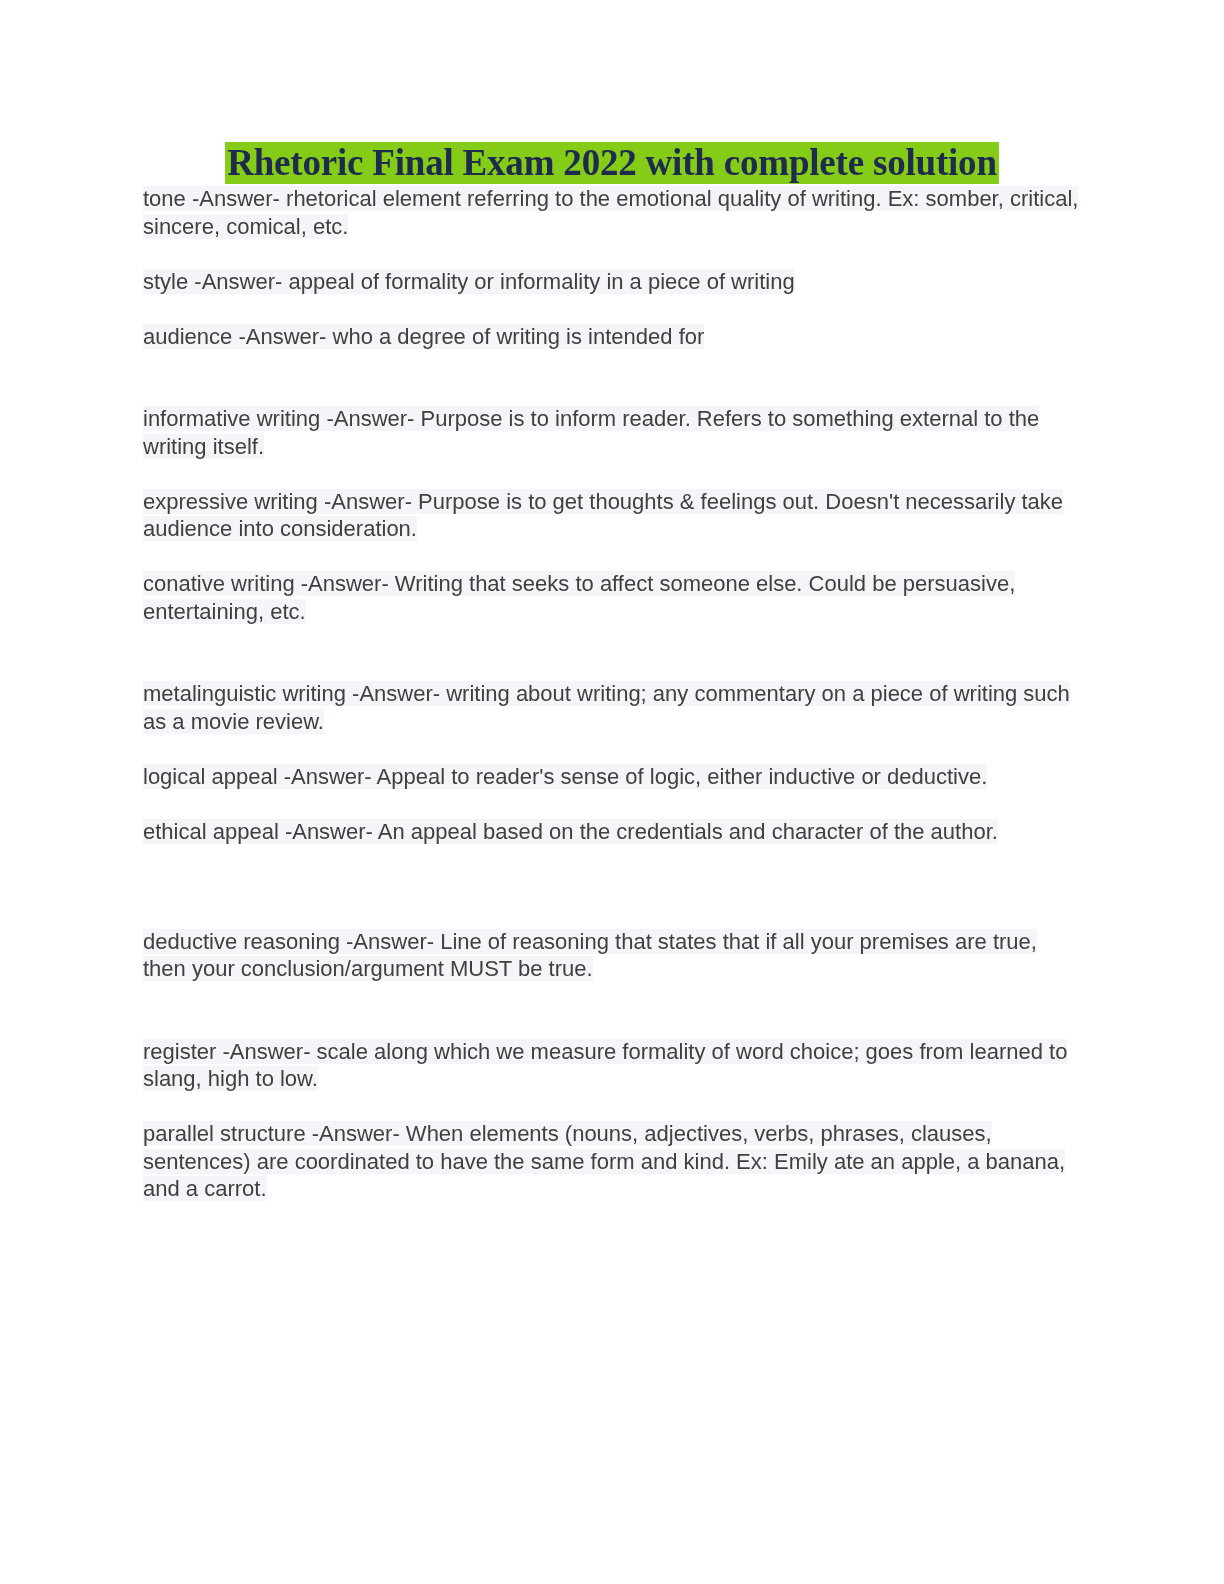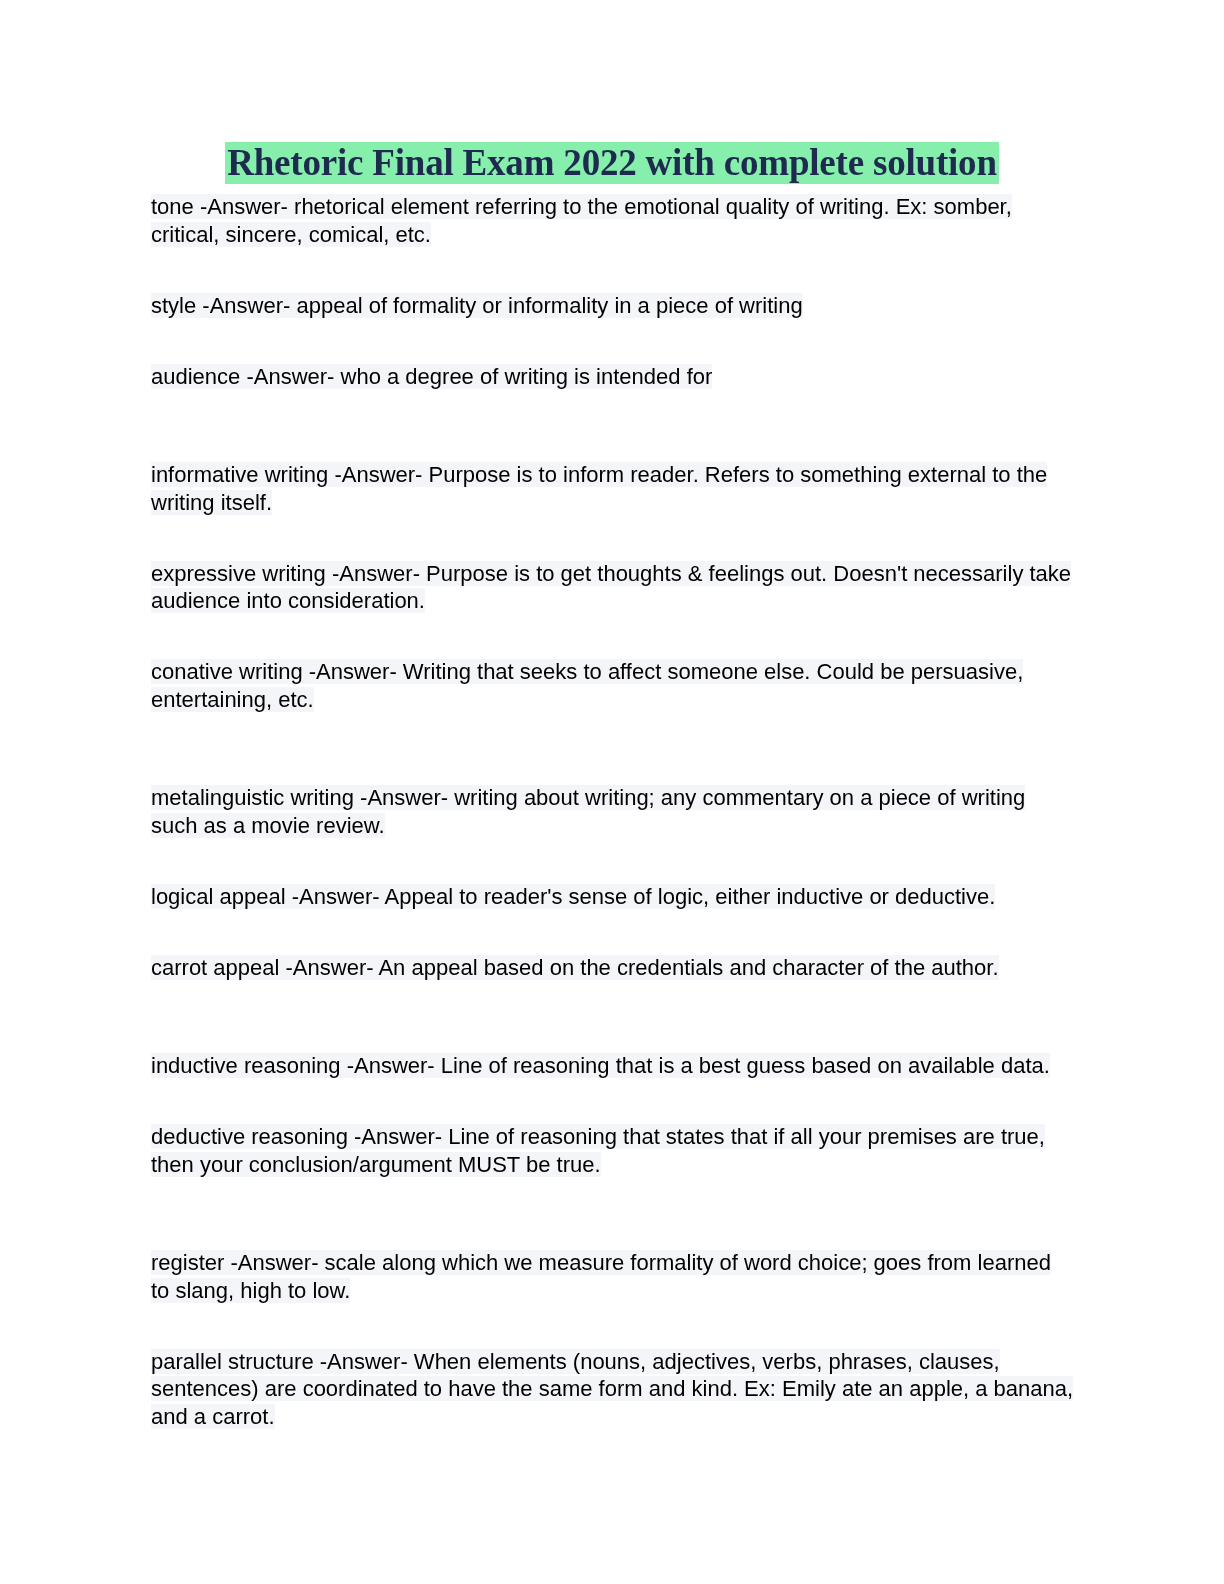--- a/index.html
+++ b/index.html
@@ -1,36 +1,36 @@
 <!DOCTYPE html>
 <html><head>
   <meta charset="utf-8">
   <style>
     html, body { margin: 0; padding: 0; background: #ffffff; }
     body { width: 1224px; height: 1584px; position: relative; overflow: hidden; }
     .page { position: absolute; left: 0; top: 0; width: 1224px; height: 1584px; background: #ffffff; }
     .title-wrap { position: absolute; top: 142px; left: 0; width: 1224px; text-align: center; }
     .title {
       display: inline-block;
-      background: #86efac;
+      background: #84cc16;
       color: #1f2a4f;
       font-family: "Liberation Serif", "DejaVu Serif", serif;
       font-weight: bold;
       font-size: 37px;
       line-height: 42px;
       padding: 0 2px;
       letter-spacing: -0.2px;
     }
     .entries { position: absolute; left: 143px; top: 185px; width: 940px; }
     .entry {
       font-family: "Liberation Sans", "DejaVu Sans", sans-serif;
       font-size: 22px;
       line-height: 27.5px;
-      color: #000000;
-      margin: 8px;
+      color: #404040;
+      margin: 0;
     }
     .entry .line {
       display: inline;
       background: #f4f5f8;
       box-decoration-break: clone;
       -webkit-box-decoration-break: clone;
     }
     .gap { height: 27.5px; }
   </style>
 </head>
@@ -53,24 +53,23 @@
     <div class="gap"></div>
     <p class="entry"><span class="line">expressive writing -Answer- Purpose is to get thoughts &amp; feelings out. Doesn't necessarily take audience into consideration.</span></p>
     <div class="gap"></div>
     <p class="entry"><span class="line">conative writing -Answer- Writing that seeks to affect someone else. Could be persuasive, entertaining, etc.</span></p>
     <div class="gap"></div>
     <div class="gap"></div>
     <p class="entry"><span class="line">metalinguistic writing -Answer- writing about writing; any commentary on a piece of writing such as a movie review.</span></p>
     <div class="gap"></div>
     <p class="entry"><span class="line">logical appeal -Answer- Appeal to reader's sense of logic, either inductive or deductive.</span></p>
     <div class="gap"></div>
-    <p class="entry"><span class="line">carrot appeal -Answer- An appeal based on the credentials and character of the author.</span></p>
+    <p class="entry"><span class="line">ethical appeal -Answer- An appeal based on the credentials and character of the author.</span></p>
     <div class="gap"></div>
     <div class="gap"></div>
-    <p class="entry"><span class="line">inductive reasoning -Answer- Line of reasoning that is a best guess based on available data.</span></p>
     <div class="gap"></div>
     <p class="entry"><span class="line">deductive reasoning -Answer- Line of reasoning that states that if all your premises are true, then your conclusion/argument MUST be true.</span></p>
     <div class="gap"></div>
     <div class="gap"></div>
     <p class="entry"><span class="line">register -Answer- scale along which we measure formality of word choice; goes from learned to slang, high to low.</span></p>
     <div class="gap"></div>
     <p class="entry"><span class="line">parallel structure -Answer- When elements (nouns, adjectives, verbs, phrases, clauses, sentences) are coordinated to have the same form and kind. Ex: Emily ate an apple, a banana, and a carrot.</span></p>
   </div>
 </div>
 

